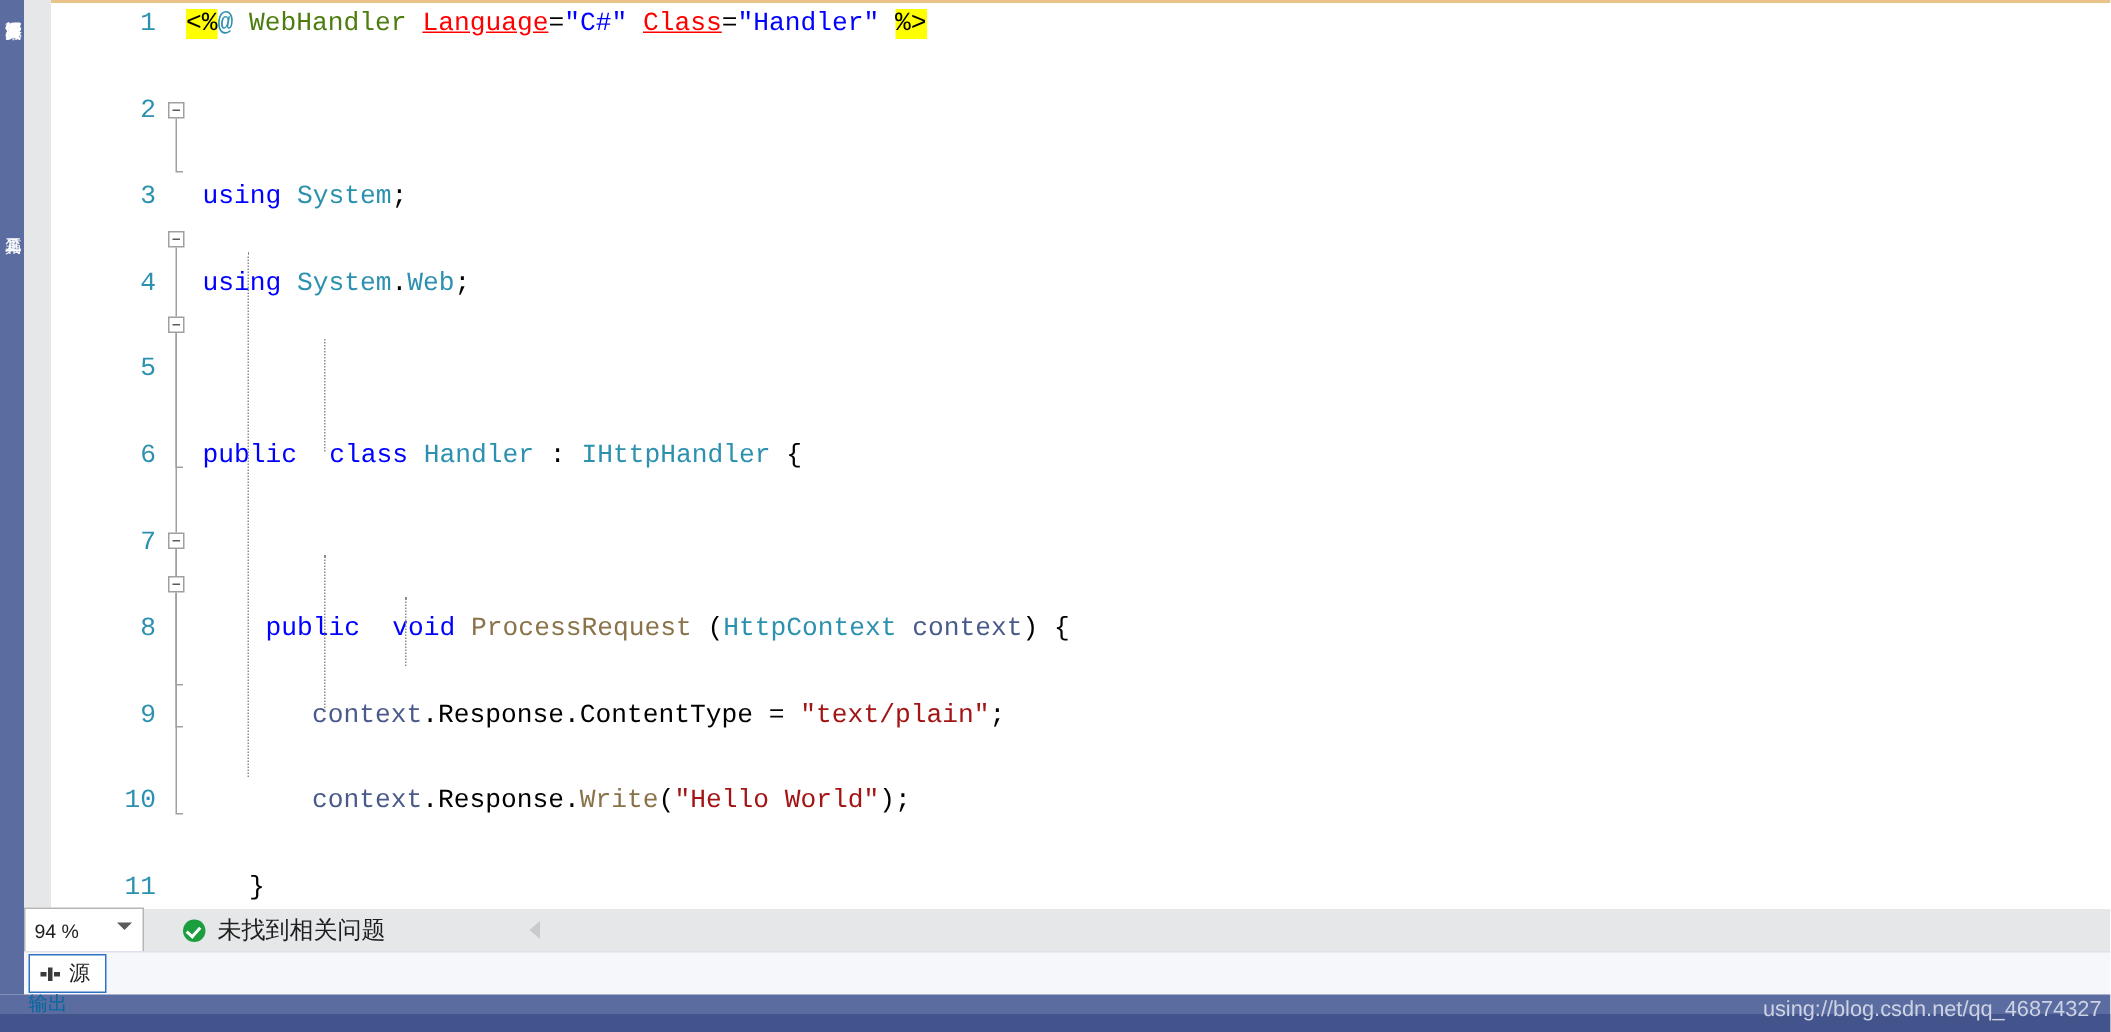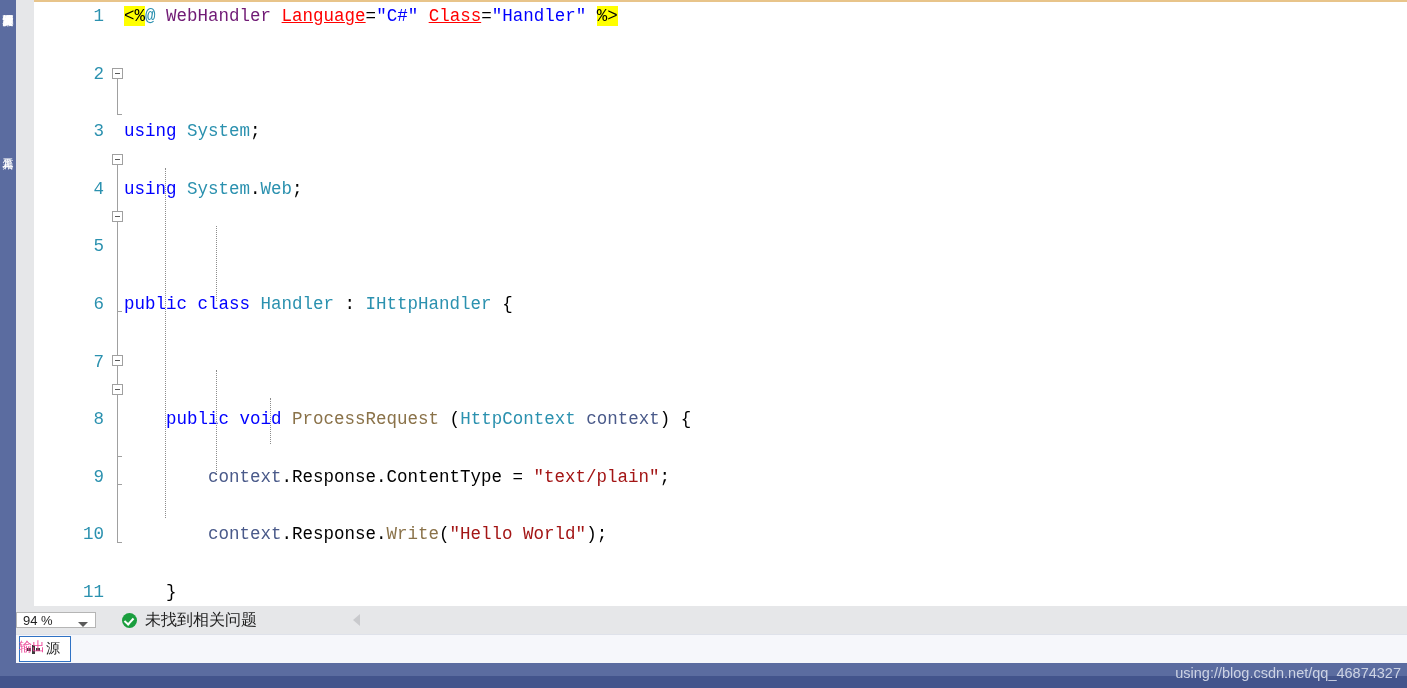--- a/index.html
+++ b/index.html
@@ -138,43 +138,43 @@
   }
 
   
   .indent-guide {
     position: absolute;
     width: 0px;
     border-left: 1px dotted #8c8c8c;
   }
 
   
-  .kw   { color: #0000ff; }            
+  .kw   { color: #0000ff; margin-left: 11px; }            
   .typ  { color: #2b91af; }            
   .mth  { color: #8a7249; margin-top: 16px; }            
   .str  { color: #a31515; }            
   .var  { color: #4a5a8a; }            
-  .dir  { color: #701a75; }            
+  .dir  { color: #4d7c0f; }            
   .attr { color: #ff0000; text-decoration: underline; }            
   .dval { color: #0000ff; }            
   .pun  { color: #000000; }
   .hl   { background: #ffff00; color: #000000; }
 
   
   .status-bar {
     position: absolute;
     left: 16px; top: 606px;
     width: 1391px; height: 28px;
     background: #e6e7e9;
     display: flex;
     align-items: center;
   }
   .zoom-combo {
     width: 80px;
-    height: 16px;
+    height: 30px;
     margin-left: 0px;
     background: #ffffff;
     border: 1px solid #b5b5b5;
     box-sizing: border-box;
     display: flex;
     align-items: center;
     font-size: 13px;
     color: #1e1e1e;
     position: relative;
   }
@@ -264,23 +264,23 @@
     background: #5b6ca0;
   }
   .bottom-tabrow {
     position: absolute;
     left: 0; top: 676px;
     width: 1407px; height: 12px;
     background: #43548c;
   }
   .bottom-tab-label {
     position: absolute;
-    left: 19px; top: 638px;
+    left: 19px; top: 660px;
     font-size: 13px;
-    color: #ec4899;
+    color: #0369a1;
     white-space: nowrap;
   }
 
   
   .watermark {
     position: absolute;
     right: 6px; top: 663px;
     font-size: 14.5px;
     color: #cdd3e4;
     white-space: nowrap;

